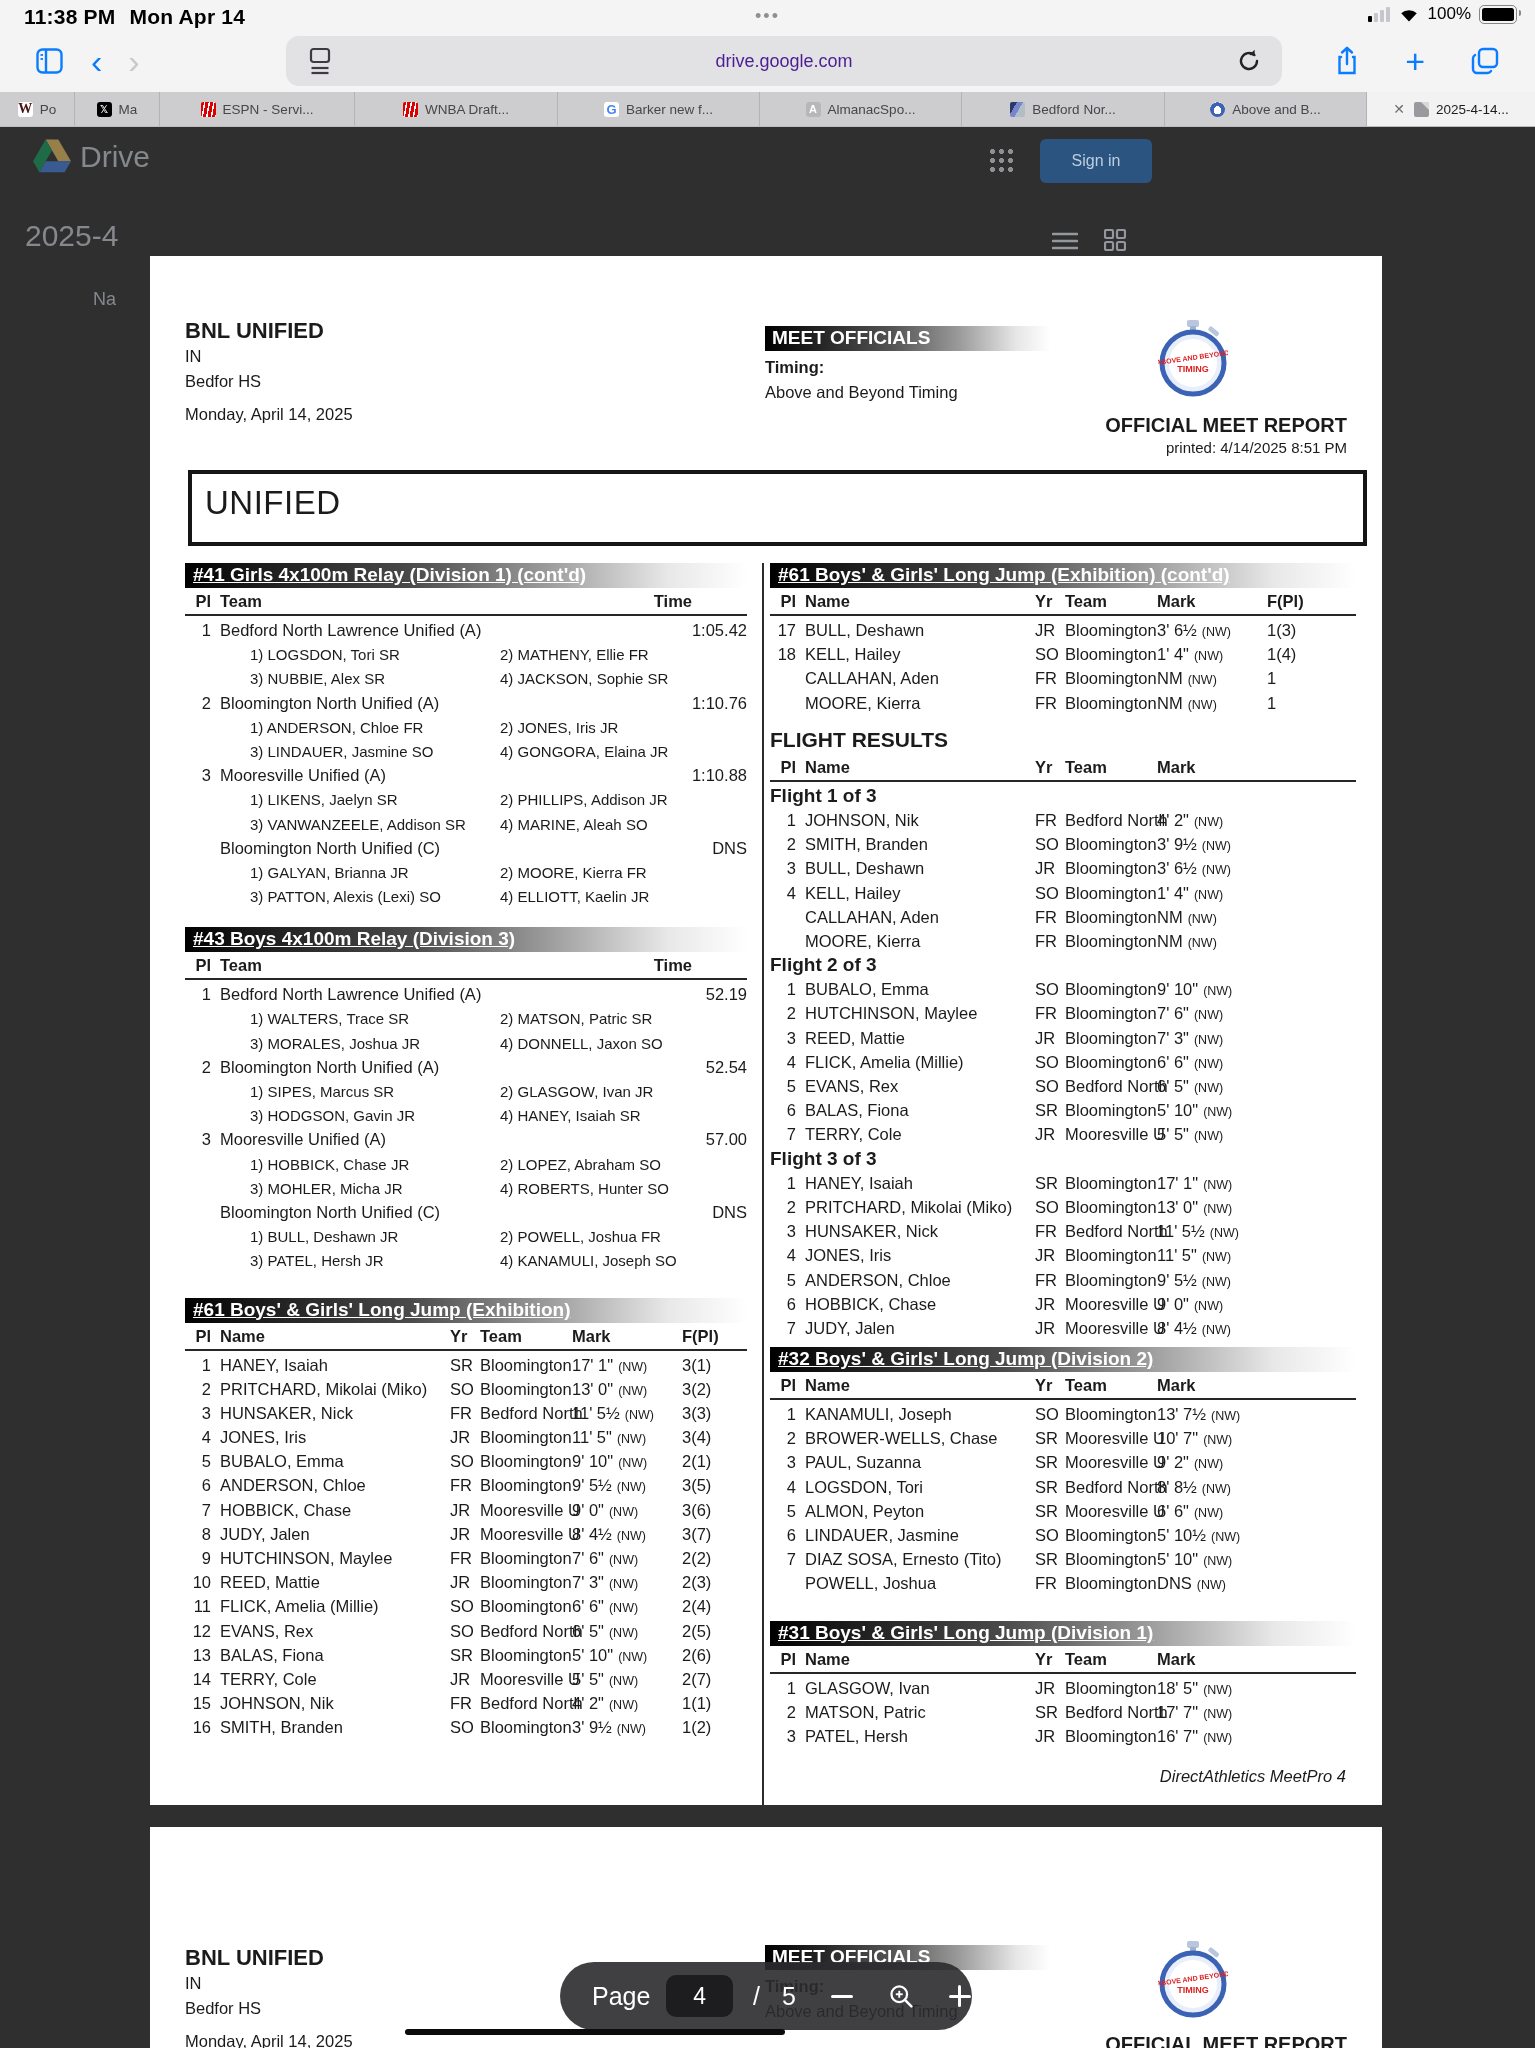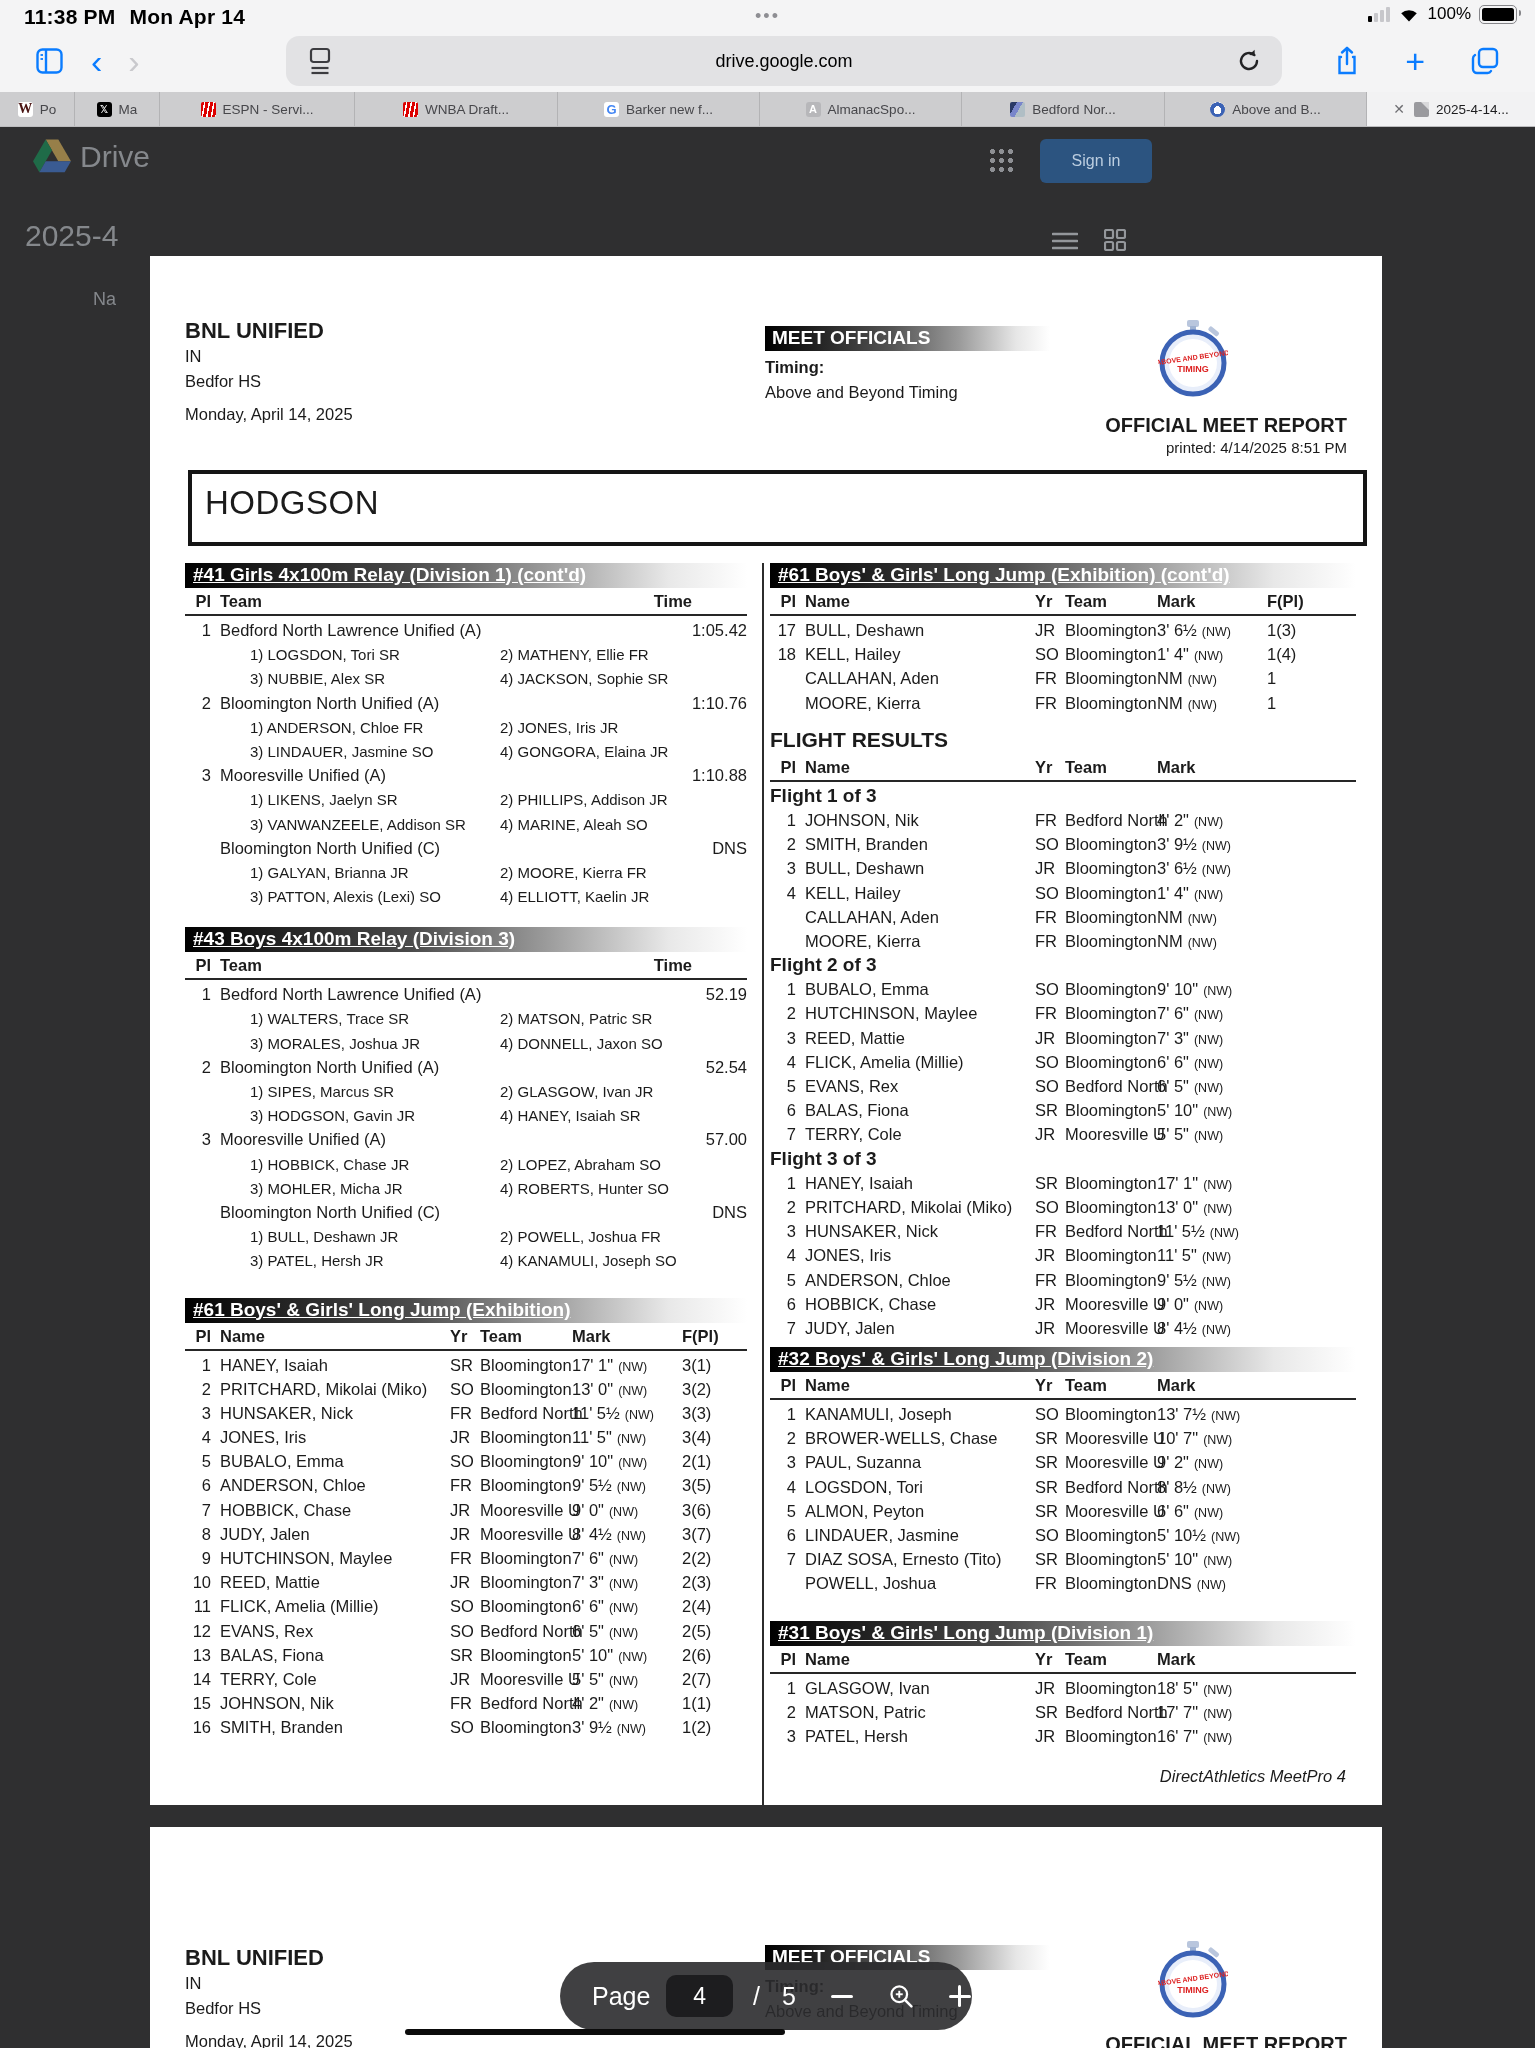--- a/index.html
+++ b/index.html
@@ -20,21 +20,21 @@
   .cell-bars i:nth-child(4){height:15px;}
   .batt-pct{font-size:17px;color:#000;}
   .battery{width:36px;height:17px;border:1.5px solid #86868a;border-radius:5px;position:relative;}
   .battery::after{content:"";position:absolute;right:-5px;top:4.5px;width:2.5px;height:6px;background:#86868a;border-radius:0 2px 2px 0;}
   .battery i{position:absolute;inset:2px;background:#000;border-radius:2.5px;display:block;}
   .toolbar{position:absolute;top:30px;left:0;right:0;height:62px;display:flex;align-items:center;}
   .tb-ic{color:#0a7cff;background:none;border:none;font-size:28px;display:flex;align-items:center;justify-content:center;}
   .chev{font-size:34px;font-weight:300;line-height:1;}
   .chev.fwd{color:#c9c9cd;}
   .addr{position:absolute;left:286px;width:996px;top:6px;height:50px;background:#e2e2e4;border-radius:13px;
-        display:flex;align-items:center;justify-content:center;font-size:18px;color:#000000;}
+        display:flex;align-items:center;justify-content:center;font-size:18px;color:#4c1d95;}
   .addr .reader{position:absolute;left:22px;top:11px;}
   .addr .reload{position:absolute;right:20px;top:12px;}
   .tb-right{position:absolute;right:0;top:0;height:62px;display:flex;align-items:center;gap:46px;padding-right:36px;}
   
   .tabbar{position:absolute;top:92px;left:0;right:0;height:34px;background:#cdcdcf;display:flex;border-bottom:1px solid #bcbcbe;}
   .tab{display:flex;align-items:center;justify-content:center;gap:7px;font-size:13.5px;color:#47474b;
        border-right:1px solid #b3b3b5;overflow:hidden;white-space:nowrap;box-sizing:border-box;flex:none;}
   .tab.active{background:#f2f2f3;color:#1d1d1f;}
   .tab:nth-child(1){width:75px}.tab:nth-child(2){width:85px}.tab:nth-child(3){width:195px}
   .tab:nth-child(4){width:203px}.tab:nth-child(5){width:202px}.tab:nth-child(6){width:202px}
@@ -274,21 +274,21 @@
     <rect x="50" y="11" width="12" height="5" rx="2" fill="#b9c6dd" transform="rotate(40 56 13)"></rect>
     <circle cx="35" cy="45" r="31" fill="#e8eefa" stroke="#3b62b5" stroke-width="5"></circle>
     <circle cx="35" cy="45" r="24" fill="#fff"></circle>
     <text x="35" y="42" text-anchor="middle" font-size="7" fill="#d22" font-weight="bold" transform="rotate(-8 35 42)">ABOVE AND BEYOND</text>
     <text x="35" y="54" text-anchor="middle" font-size="9" fill="#d22" font-weight="bold">TIMING</text>
   </svg>
   <div class="rep-right" style="top:158px;">
     <div style="font-size:20px;font-weight:bold;">OFFICIAL MEET REPORT</div>
     <div style="font-size:15px;margin-top:2px;">printed: 4/14/2025 8:51 PM</div>
   </div>
-  <div class="resultsbox">HODGSON</div>
+  <div class="resultsbox">UNIFIED</div>
   <div class="colrule"></div>
   <div class="lcol" id="leftcol">
       <div class="sec ">
         <div class="gradbar">#41 Girls 4x100m Relay (Division 1) (cont'd)</div>
         <div class="chead relhead">
           <span class="c-pl">Pl</span>
           <span class="r-team">Team</span>
           <span class="r-time">Time</span>
         </div>
         <div class="row">

